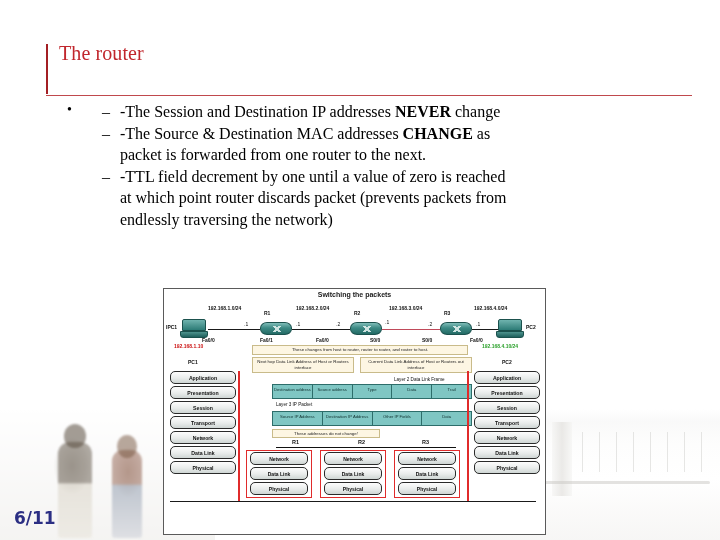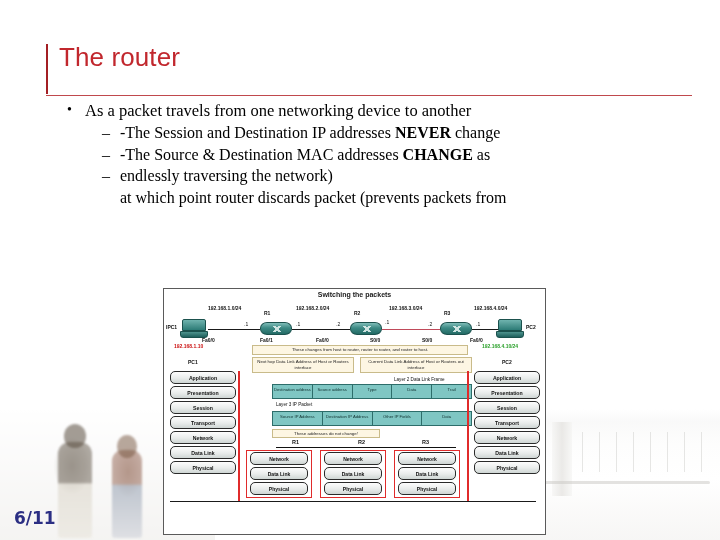--- a/index.html
+++ b/index.html
@@ -136,22 +136,22 @@
     left: 0;
     bottom: 0;
     width: 646px;
     height: 1px;
     background: #C0494D;
   }
   #page-title {
     position: absolute;
     left: 13px;
     top: -2px;
-    font-family: Liberation Sans, sans-serif;
-    font-size: 26px;
+    font-family: Liberation Serif, serif;
+    font-size: 20px;
     font-weight: 400;
     color: #C1272D;
     letter-spacing: 0.1px;
     white-space: nowrap;
   }
 
   
   #body-block {
     position: absolute;
     left: 60px;
@@ -377,37 +377,38 @@
 <div id="title-block">
   <div class="title-rule-v"></div>
   <div class="title-rule-h"></div>
   <div id="page-title">The router</div>
 </div>
 
 <div id="body-block">
 
   <p class="lvl1">
     <span class="marker">•</span>
-    <span>As a packet travels from one networking device to another</span>
   </p>
 
   <p class="lvl2">
     <span class="marker">–</span>
     <span>-The Session and Destination IP addresses </span><b class="strong">NEVER</b><span> change</span>
   </p>
 
   <p class="lvl2">
     <span class="marker">–</span>
     <span>-The Source &amp; Destination MAC addresses </span><b class="strong">CHANGE</b><span> as</span>
+    <span class="cont">packet is forwarded from one router to the next.</span>
   </p>
 
   <p class="lvl2">
     <span class="marker">–</span>
+    <span>-TTL field decrement by one until a value of zero is reached</span>
+    <span class="cont">at which point router discards packet (prevents packets from</span>
     <span class="cont">endlessly traversing the network)</span>
-    <span class="cont">at which point router discards packet (prevents packets from</span>
   </p>
 
 </div>
 
 <div id="diagram">
 
   <div class="dg-title">Switching the packets</div>
 
   <div class="lbl net" style="left:44px; top:16px;">192.168.1.0/24</div>
   <div class="lbl net" style="left:132px; top:16px;">192.168.2.0/24</div>

